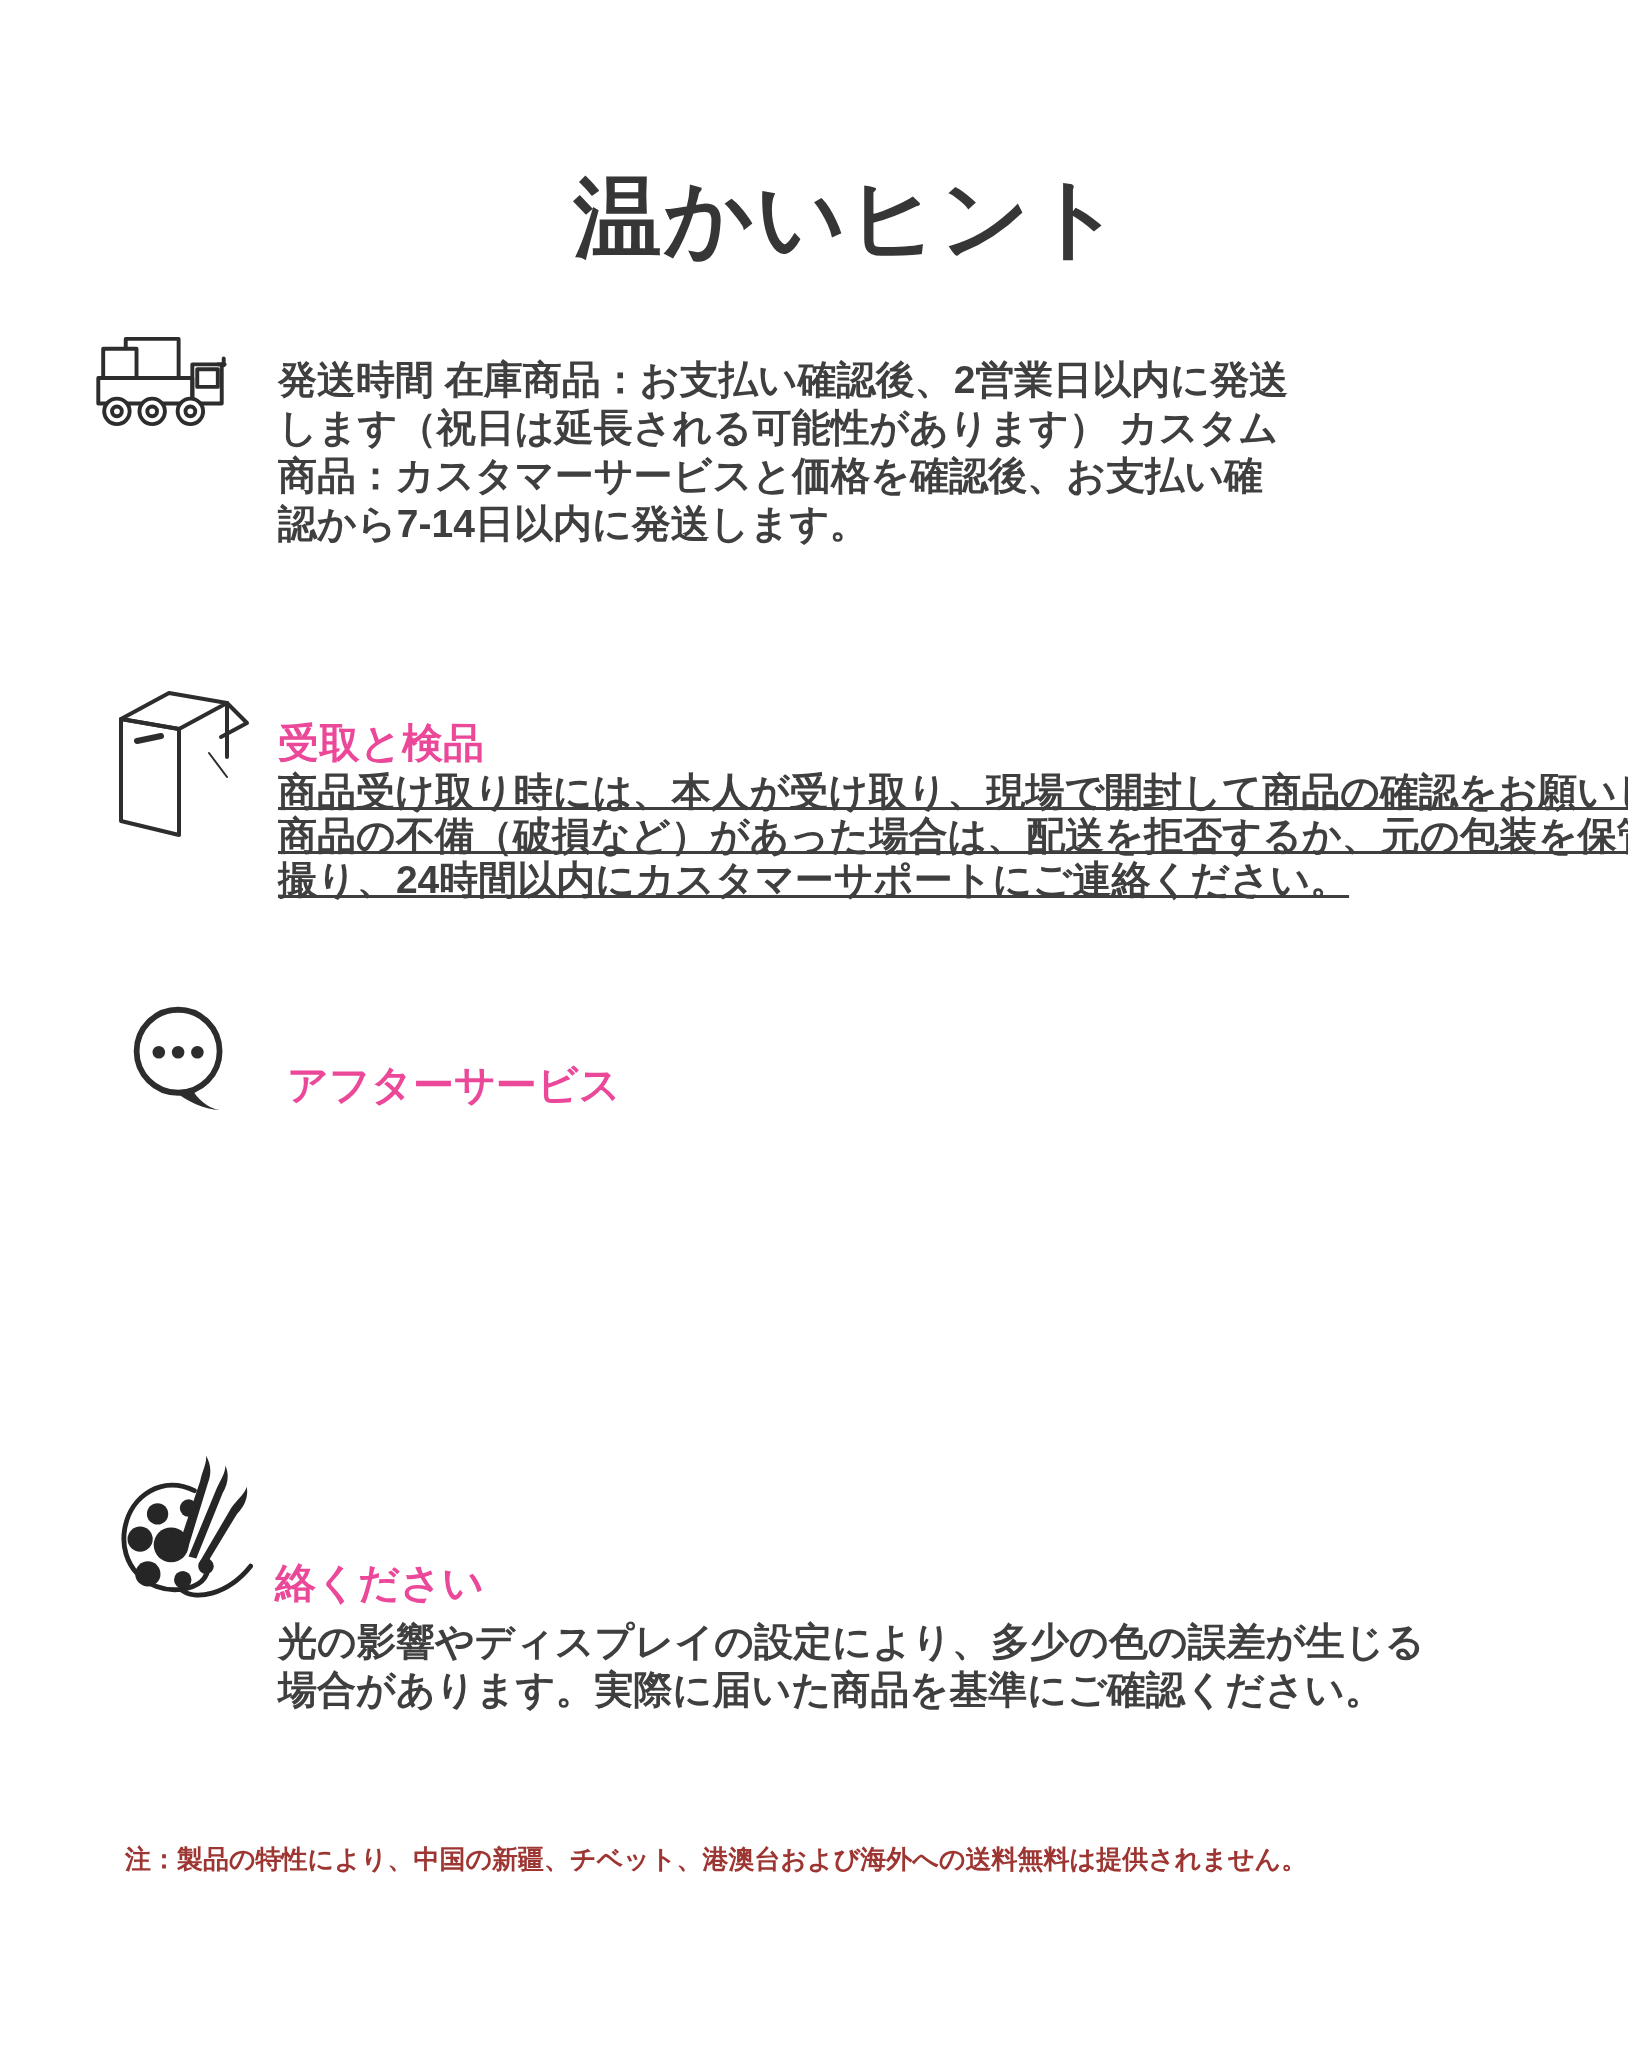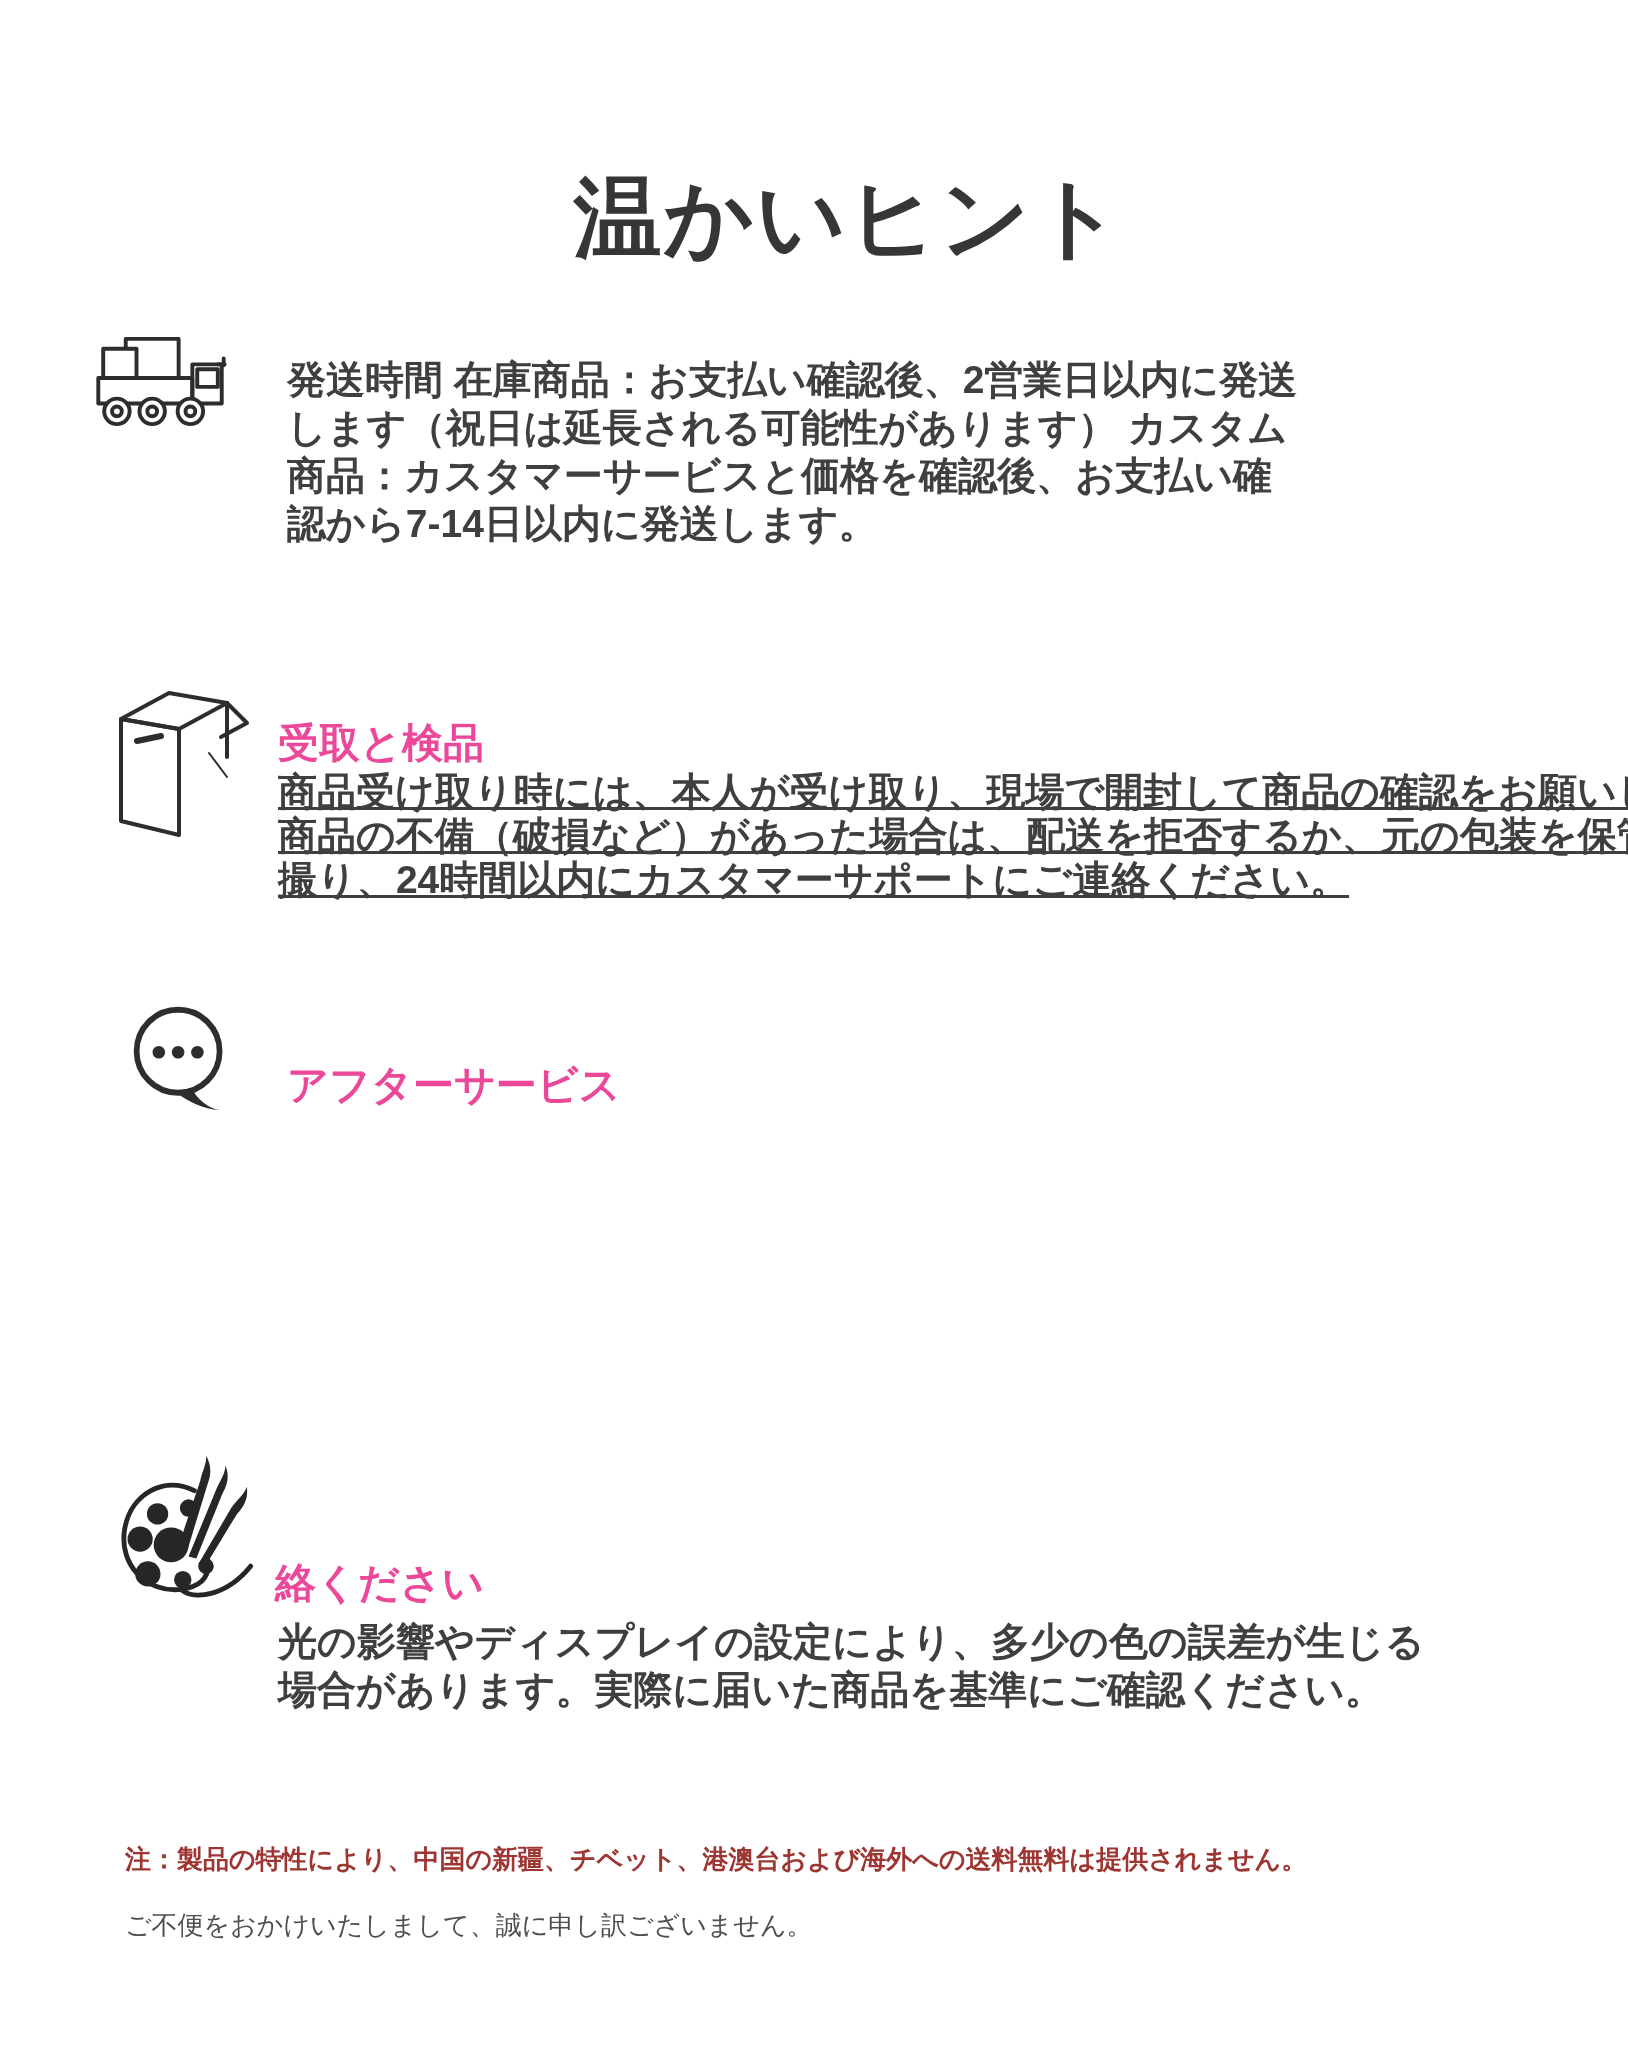--- a/index.html
+++ b/index.html
@@ -69,21 +69,21 @@
         <path d="M125,32 h7 M131,26 v7"></path>
         <circle cx="22" cy="80" r="13" fill="#ffffff"></circle>
         <circle cx="22" cy="80" r="5"></circle>
         <circle cx="58" cy="80" r="13" fill="#ffffff"></circle>
         <circle cx="58" cy="80" r="5"></circle>
         <circle cx="97" cy="80" r="13" fill="#ffffff"></circle>
         <circle cx="97" cy="80" r="5"></circle>
       </g>
     </svg>
   </div>
-  <div class="abs body-text" style="left:252px; top:356px;">発送時間 在庫商品：お支払い確認後、2営業日以内に発送
+  <div class="abs body-text" style="left:243px; top:356px;">発送時間 在庫商品：お支払い確認後、2営業日以内に発送
 します（祝日は延長される可能性があります） カスタム
 商品：カスタマーサービスと価格を確認後、お支払い確
 認から7-14日以内に発送します。</div>
 
   <div class="abs icon" style="left:78px; top:673px;">
     <svg width="140" height="170" viewBox="0 0 140 170" xmlns="http://www.w3.org/2000/svg">
       <g fill="none" stroke="#2d2d2d" stroke-width="4" stroke-linejoin="round" stroke-linecap="round">
         <polygon points="8,46 56,20 114,30 66,56"></polygon>
         <polygon points="8,46 66,56 66,162 8,148"></polygon>
         <polyline points="114,30 114,84"></polyline>
@@ -126,15 +126,14 @@
         <circle cx="96" cy="122" r="8"></circle>
       </g>
       <path d="M84,44 C52,28 18,48 12,84 C6,120 34,150 70,146 C92,143 100,132 98,116 M70,146 C84,158 118,152 142,122" fill="none" stroke="#262626" stroke-width="5" stroke-linecap="round"></path>
     </svg>
   </div>
   <h2 class="abs heading" style="left:240px; top:1556px; margin:0;">絡ください</h2>
   <div class="abs note-red" style="left:90px; top:1842px;">注：製品の特性により、中国の新疆、チベット、港澳台および海外への送料無料は提供されません。</div>
 
   <div class="abs body-text" style="left:243px; top:1618px;">光の影響やディスプレイの設定により、多少の色の誤差が生じる
 場合があります。実際に届いた商品を基準にご確認ください。</div>
-  <div class="abs note-gray" style="left:90px; top:1908px;">ご不便をおかけいたしまして、誠に申し訳ございません。</div>
 
 </div>
 
 </body></html>

